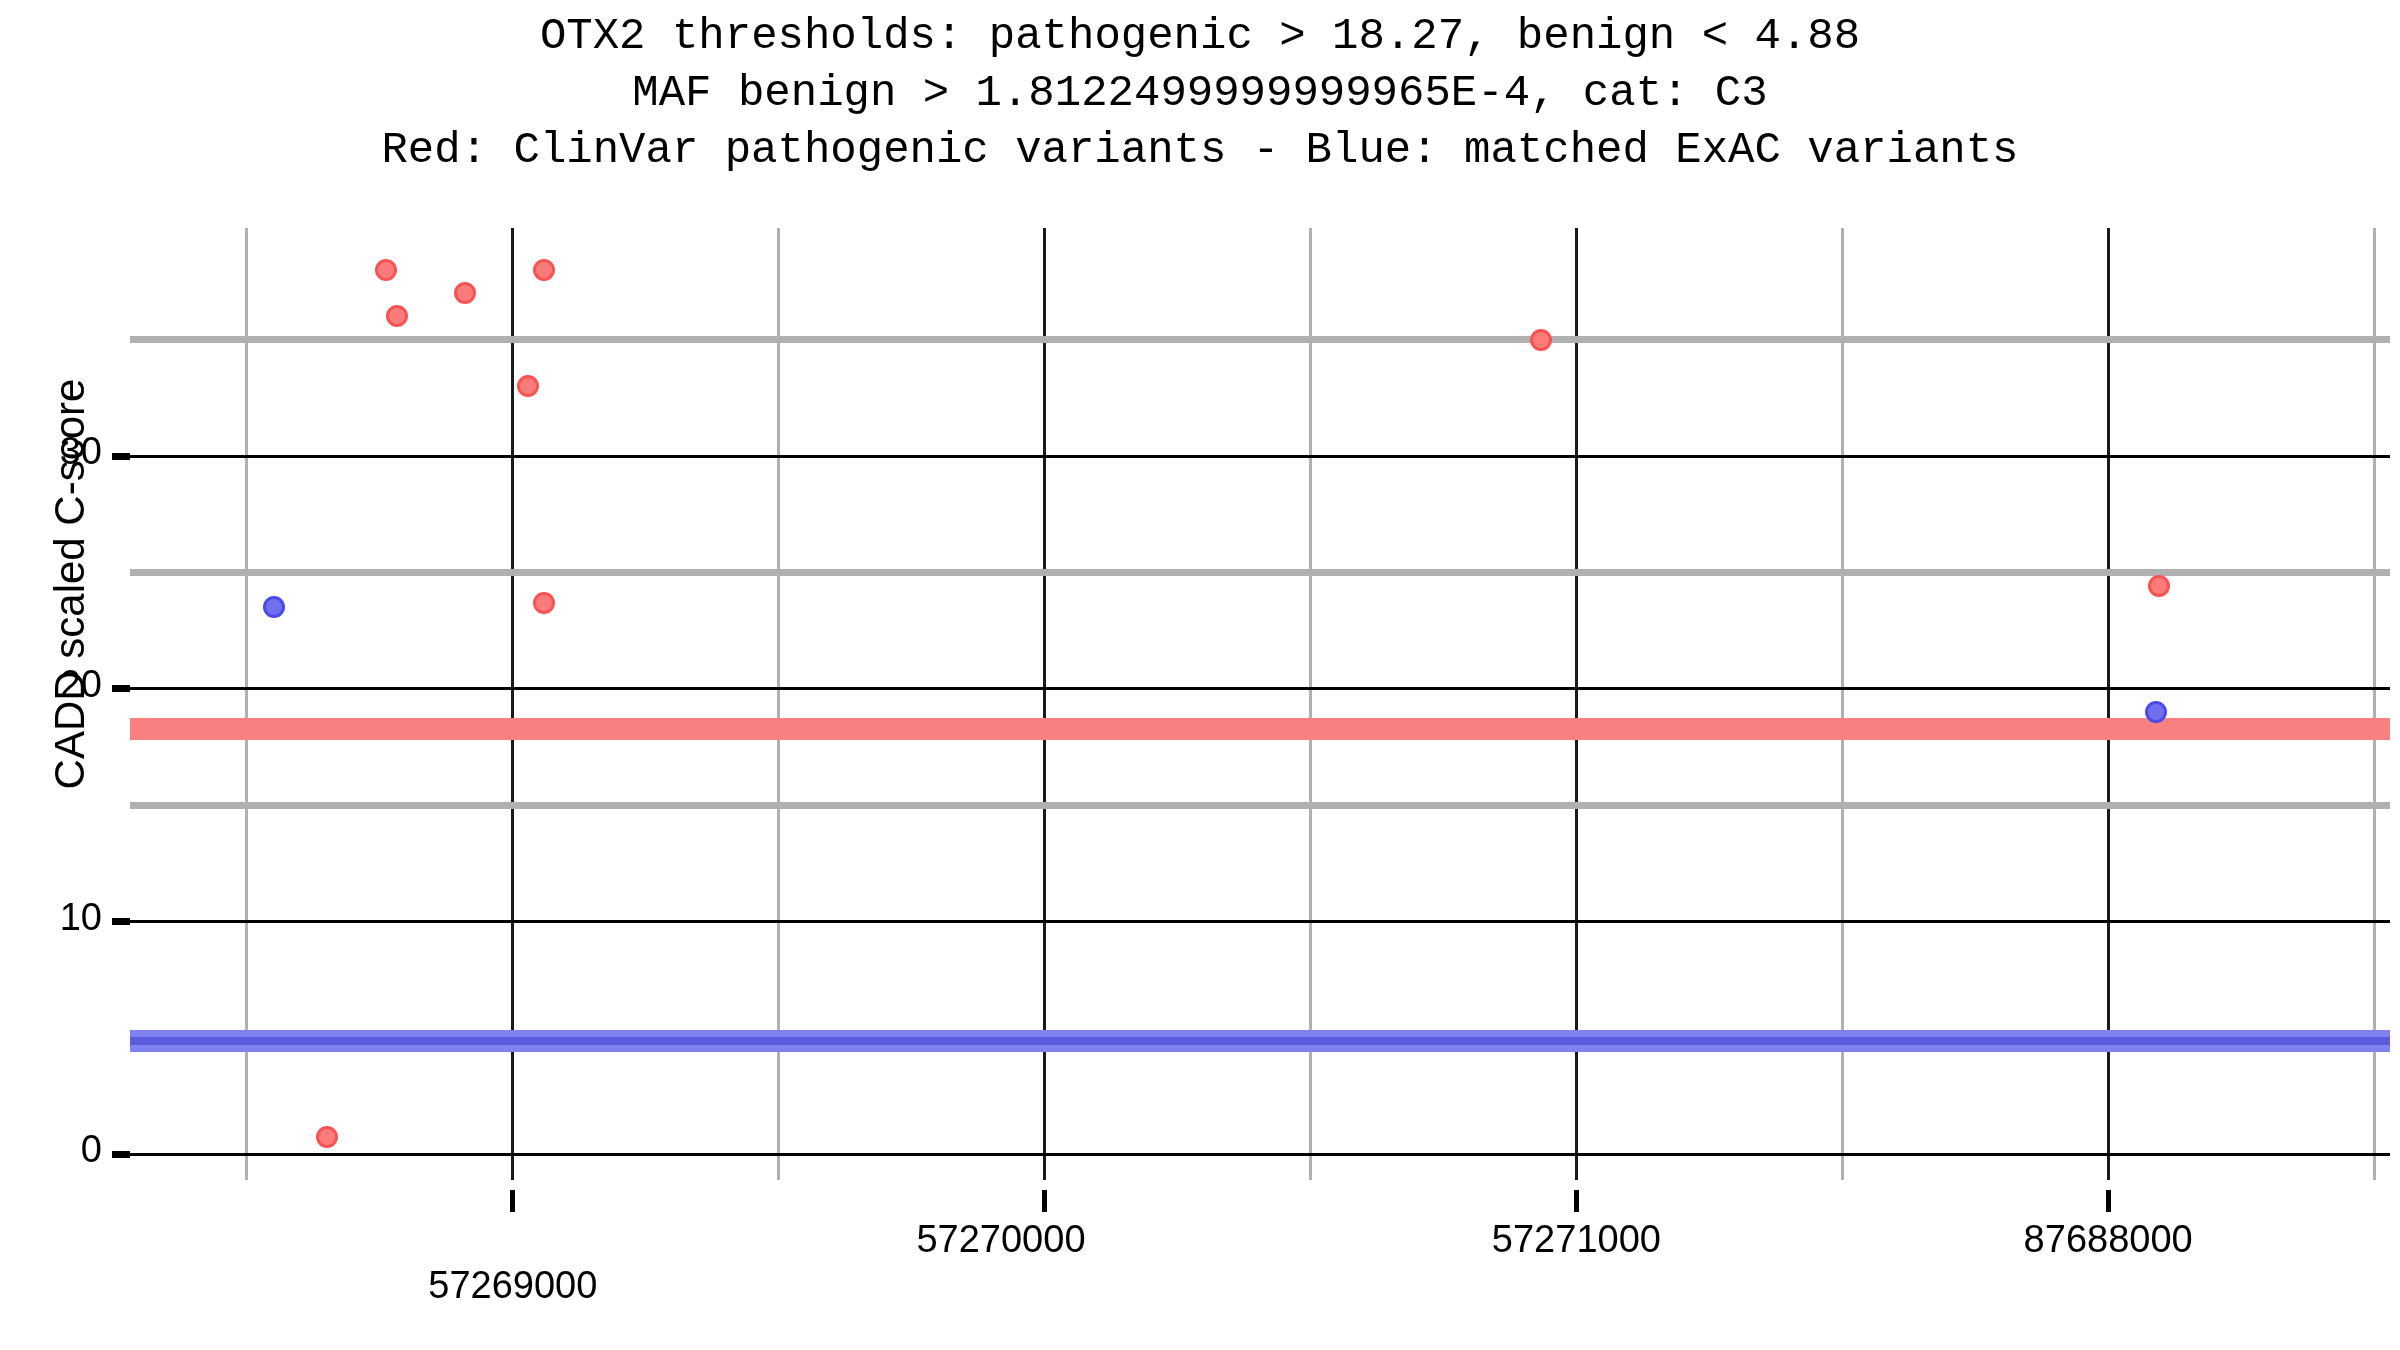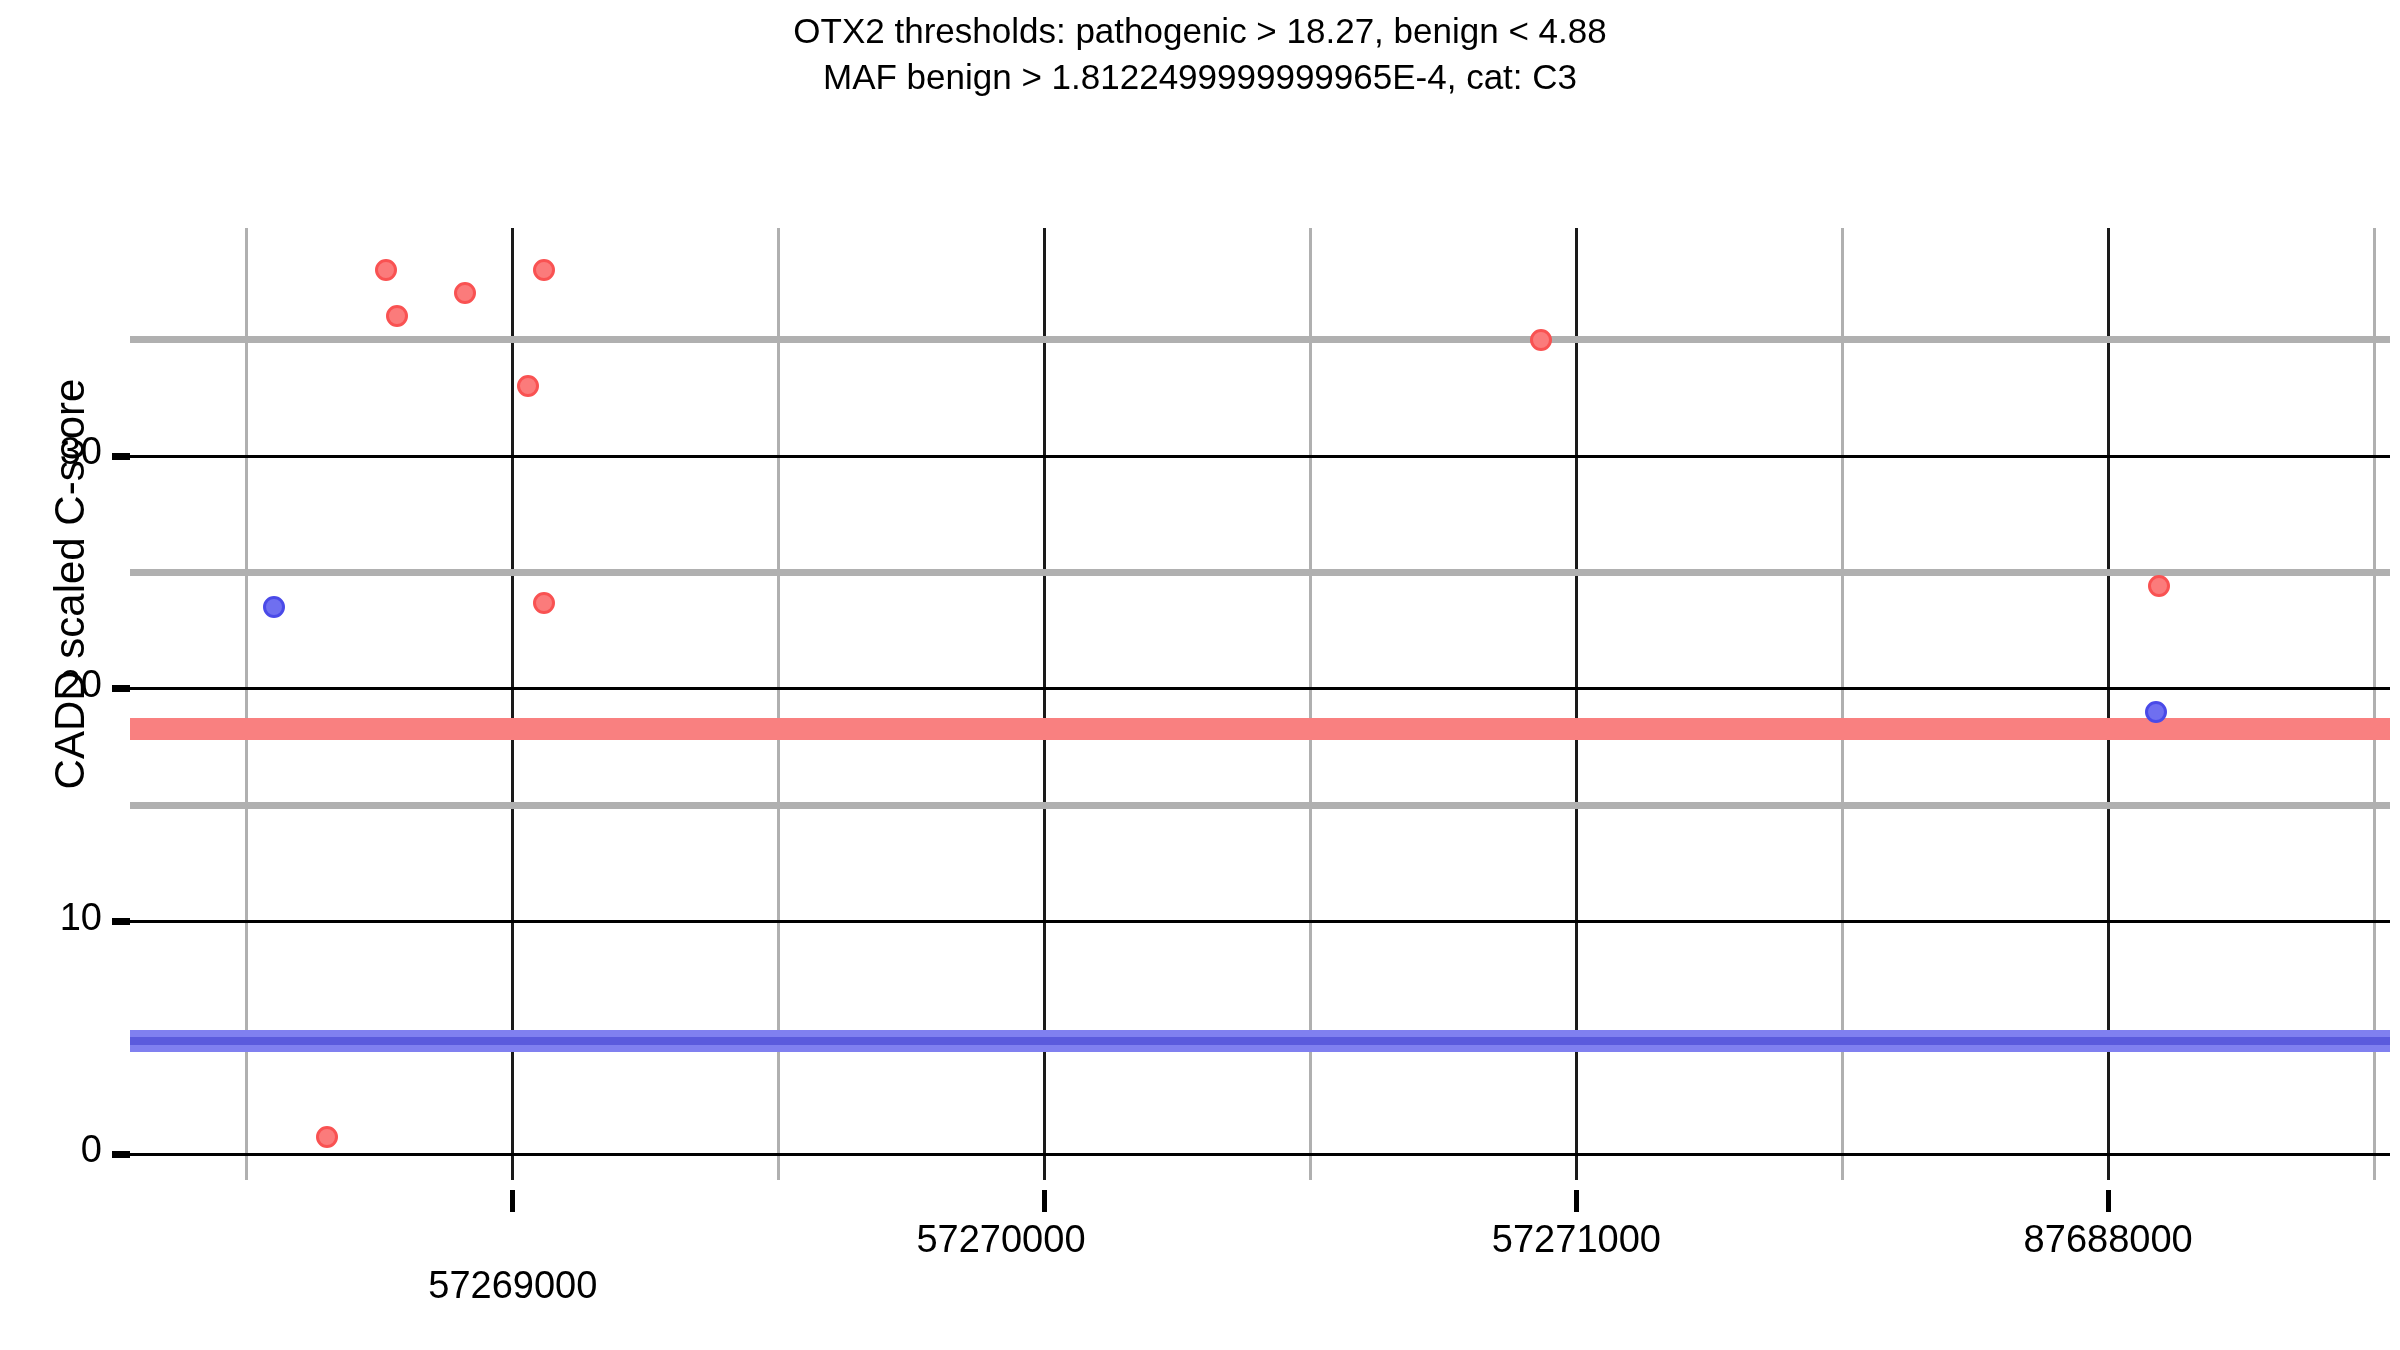--- a/index.html
+++ b/index.html
@@ -26,22 +26,22 @@
   
   .title-block {
     position: absolute;
     left: 0;
     top: 8px;
     width: 2400px;
     text-align: center;
     line-height: 1.30;
   }
   .title-line {
-    font-size: 35px;
-    font-family: Liberation Sans, sans-serif;
+    font-size: 44px;
+    font-family: Liberation Mono, monospace;
     color: #000000;
     white-space: pre;
     letter-spacing: 0px;
   }
 
   
   
   .plot-area {
     position: absolute;
     left: 130px;
@@ -176,20 +176,21 @@
   }
 </style>
 </head>
 <body>
 
 <div id="figure">
 
   <div class="title-block">
     <div class="title-line">OTX2 thresholds: pathogenic &gt; 18.27, benign &lt; 4.88</div>
     <div class="title-line">MAF benign &gt; 1.8122499999999965E-4, cat: C3</div>
+    <div class="title-line">Red: ClinVar pathogenic variants - Blue: matched ExAC variants</div>
   </div>
 
   <div class="ylabel">CADD scaled C-score</div>
 
 
   <div id="ytick-layer">
       <div class="ytick-mark" style="top: 1150.9px;"></div>
       <div class="ytick-label" style="top: 1128.4px;">0</div>
       <div class="ytick-mark" style="top: 918.133px;"></div>
       <div class="ytick-label" style="top: 895.633px;">10</div>

